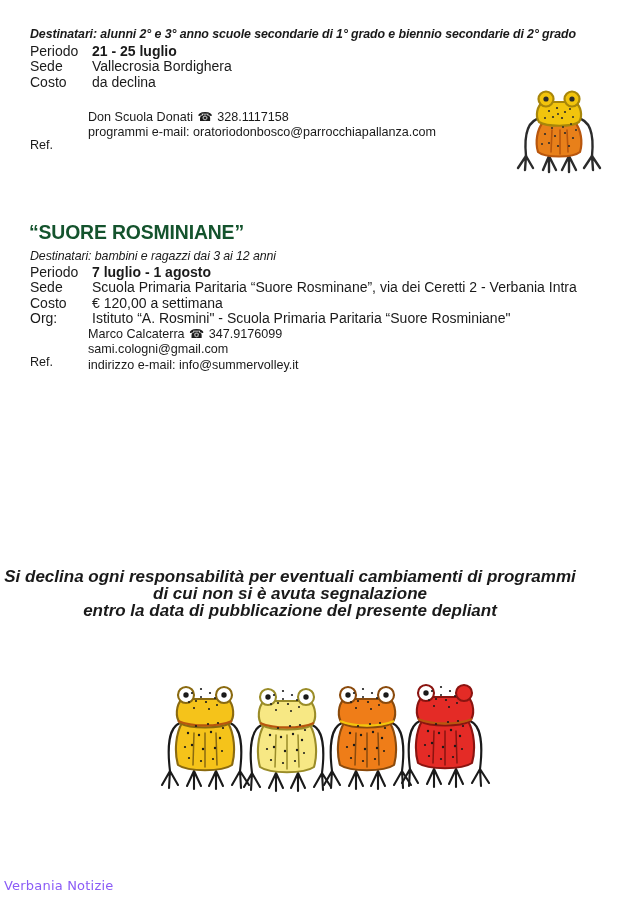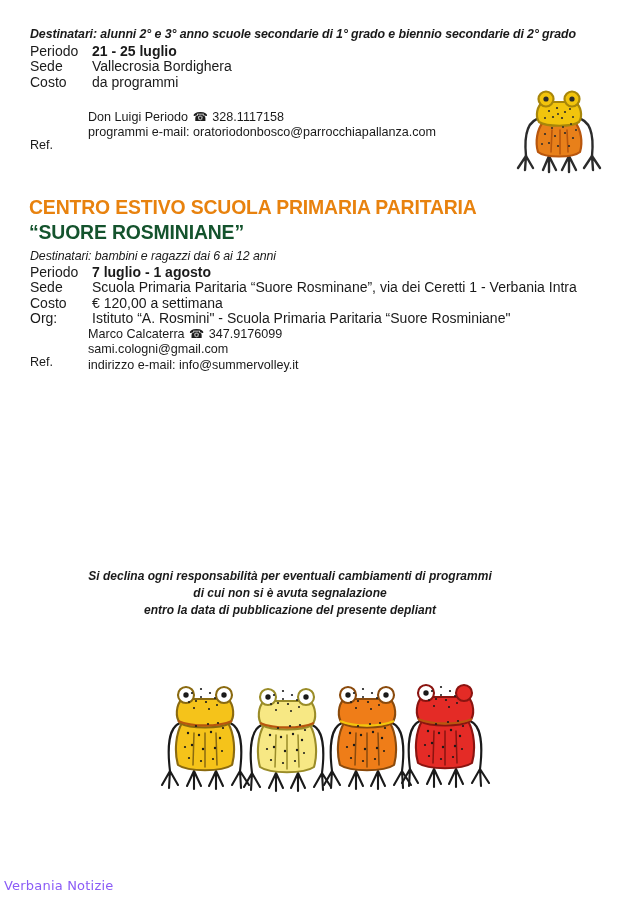--- a/index.html
+++ b/index.html
@@ -89,21 +89,21 @@
   }
 
   
   .disclaimer {
     position: absolute;
     left: 0;
     width: 580px;
     text-align: center;
     font-style: italic;
     font-weight: bold;
-    font-size: 12px;
+    font-size: 17px;
     line-height: 17px;
   }
 
   
   .footer {
     position: absolute;
     left: 4px;
     font-size: 13px;
     color: #8b5cf6;
     font-family: "DejaVu Sans", sans-serif;
@@ -145,30 +145,30 @@
       <tr>
         <td class="label">Periodo</td>
         <td class="value bold">21 - 25 luglio</td>
       </tr>
       <tr>
         <td class="label">Sede</td>
         <td class="value">Vallecrosia Bordighera</td>
       </tr>
       <tr>
         <td class="label">Costo</td>
-        <td class="value">da programmi</td>
+        <td class="value">da declina</td>
       </tr>
     </tbody>
   </table>
 
   <div class="ref-block" style="top:110px;">
     <span class="ref-label">Ref.</span>
     <div class="ref-lines">
       <div class="ref-line">
-        <span>Don Luigi Periodo </span><span class="phone-icon">☎</span><span> 328.1117158</span>
+        <span>Don Scuola Donati </span><span class="phone-icon">☎</span><span> 328.1117158</span>
       </div>
       <div class="ref-line">
         <span>programmi e-mail: oratoriodonbosco@parrocchiapallanza.com</span>
       </div>
     </div>
   </div>
 
   <div class="frog-solo">
     <svg viewBox="0 0 110 100" xmlns="http://www.w3.org/2000/svg" aria-hidden="true">
       <g fill="none" stroke="#2b2b2b" stroke-width="2.4" stroke-linecap="round">
@@ -217,34 +217,33 @@
         <circle cx="64" cy="68" r="1.1"></circle>
           <circle cx="37" cy="66" r="1"></circle>
         <circle cx="71" cy="52" r="1"></circle>
           <circle cx="47" cy="50" r="1"></circle>
         <circle cx="58" cy="49" r="1"></circle>
           <circle cx="66" cy="46" r="1"></circle>
       </g>
     </svg>
   </div>
 
-  <div class="heading" style="top:195px; color:#e8820e;">CENTRO ESTIVO SCUOLA PRIMARIA PARITARIA</div>
   <div class="heading" style="top:220px; color:#14532d;">“SUORE ROSMINIANE”</div>
 
-  <div class="destinatari" style="top:249px;">Destinatari: bambini e ragazzi dai 6 ai 12 anni</div>
+  <div class="destinatari" style="top:249px;">Destinatari: bambini e ragazzi dai 3 ai 12 anni</div>
 
   <table class="info-table" style="top:265px;">
     <tbody>
       <tr>
         <td class="label">Periodo</td>
         <td class="value bold">7 luglio - 1 agosto</td>
       </tr>
       <tr>
         <td class="label">Sede</td>
-        <td class="value">Scuola Primaria Paritaria “Suore Rosminane”, via dei Ceretti 1 - Verbania Intra</td>
+        <td class="value">Scuola Primaria Paritaria “Suore Rosminane”, via dei Ceretti 2 - Verbania Intra</td>
       </tr>
       <tr>
         <td class="label">Costo</td>
         <td class="value">€ 120,00 a settimana</td>
       </tr>
       <tr>
         <td class="label">Org:</td>
         <td class="value">Istituto “A. Rosmini" - Scuola Primaria Paritaria “Suore Rosminiane"</td>
       </tr>
     </tbody>

